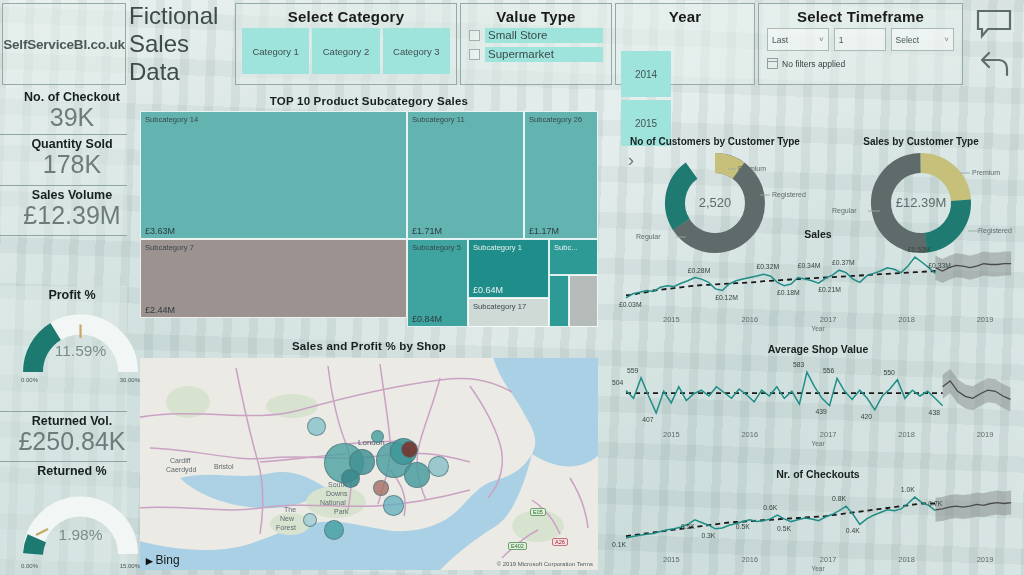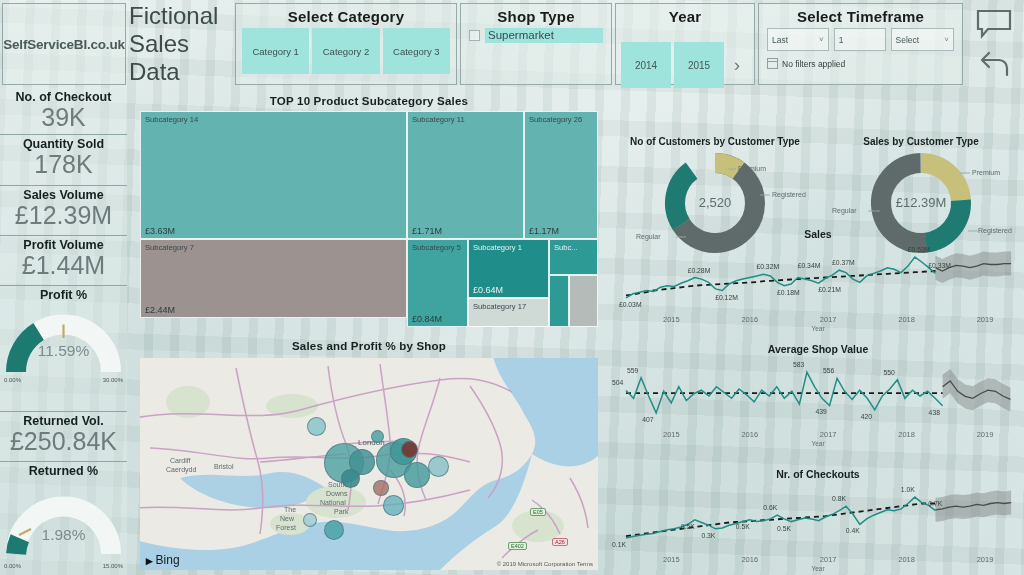--- a/index.html
+++ b/index.html
@@ -47,21 +47,21 @@
     flex:1;height:46px;background:#9fe3dd;display:flex;align-items:center;justify-content:center;
     font-size:9.5px;color:#3f5150;
   }
 
   #shop-box{left:460px;width:152px;}
   .chk-row{display:flex;align-items:center;gap:5px;padding:1px 8px;margin-top:2px;}
   .chk{width:9px;height:9px;border:1px solid #9fb2b0;background:rgba(255,255,255,.35);flex:0 0 auto;}
   .chk-label{background:#9fe3dd;font-size:11.5px;color:#3a4b4a;padding:1px 5px 2px 3px;flex:1;}
 
   #year-box{left:615px;width:140px;}
-  .year-wrap{display:flex;gap:3px;padding:16px 5px;margin-top:1px;align-items:stretch;}
+  .year-wrap{display:flex;gap:3px;padding:16px 5px;margin-top:10px;align-items:stretch;flex-direction:column;}
   .year-chip{width:50px;height:46px;background:#9fe3dd;display:flex;align-items:center;justify-content:center;
              font-size:10px;color:#445655;}
   .year-next{width:20px;display:flex;align-items:center;justify-content:center;color:#6c7d7c;font-size:19px;}
 
   #tf-box{left:758px;width:205px;}
   .tf-row{display:flex;gap:5px;padding:0 8px;margin-top:3px;}
   .tf-sel{
     height:21px;background:rgba(255,255,255,.42);border:1px solid #a9bab8;
     font-size:8.5px;color:#475857;display:flex;align-items:center;padding:0 4px;position:relative;
   }
@@ -77,20 +77,21 @@
   #icons-box{left:966px;width:56px;border:none;background:transparent;display:flex;
              flex-direction:column;align-items:center;justify-content:space-around;}
   .ico-btn{color:#5c6d6c;}
 
   
   #kpi-rail{left:0;top:88px;width:127px;height:487px;}
   .kpi{
     position:absolute;left:0;width:127px;box-sizing:border-box;
     border-bottom:1px solid #8fa5a3;background:rgba(225,236,234,0.42);
     text-align:center;
+    padding-left:17px;
   }
   .kpi-label{font-weight:bold;font-size:12.5px;color:#15201f;padding-top:2px;line-height:1.15;}
   .kpi-value{font-size:25px;color:#6d7c7b;line-height:1.05;font-weight:400;}
   .gauge-wrap{position:relative;width:127px;height:82px;}
   .gauge-lbl{position:absolute;bottom:1px;font-size:6px;color:#4a5958;}
   .gauge-lbl.l{left:4px;} .gauge-lbl.r{right:4px;}
   .gauge-val{position:absolute;left:0;right:0;bottom:24px;text-align:center;font-size:15.5px;color:#7c8b8a;}
 
   
   #treemap-panel{left:130px;top:95px;width:478px;height:237px;}
@@ -154,21 +155,25 @@
     <div class="hbox" id="cat-box">
       <div class="htitle">Select Category</div>
       <div class="chips">
         <div class="chip">Category 1</div>
         <div class="chip">Category 2</div>
         <div class="chip">Category 3</div>
       </div>
     </div>
 
     <div class="hbox" id="shop-box">
-      <div class="htitle">Shop Type</div>
+      <div class="htitle">Value Type</div>
+      <div class="chk-row">
+        <span class="chk"></span>
+        <span class="chk-label">Small Store</span>
+      </div>
       <div class="chk-row">
         <span class="chk"></span>
         <span class="chk-label">Supermarket</span>
       </div>
     </div>
 
     <div class="hbox" id="year-box">
       <div class="htitle">Year</div>
       <div class="year-wrap">
         <div class="year-chip">2014</div>
@@ -222,24 +227,20 @@
     <div class="kpi" style="top:47px;height:51px;">
       <div class="kpi-label">Quantity Sold</div>
       <div class="kpi-value">178K</div>
     </div>
 
     <div class="kpi" style="top:98px;height:50px;">
       <div class="kpi-label">Sales Volume</div>
       <div class="kpi-value">£12.39M</div>
     </div>
 
-    <div class="kpi" style="top:148px;height:50px;">
-      <div class="kpi-label">Profit Volume</div>
-      <div class="kpi-value">£1.44M</div>
-    </div>
 
     <div class="kpi" style="top:198px;height:126px;">
       <div class="kpi-label">Profit %</div>
       <div class="gauge-wrap">
         <svg width="127" height="78" viewBox="0 0 127 78">
           <path d="M16 70 A47.5 47.5 0 0 1 111 70" fill="none" stroke="#f2f6f5" stroke-width="20"></path>
           <path d="M16 70 A47.5 47.5 0 0 1 38.6 29.4" fill="none" stroke="#1c7a70" stroke-width="20"></path>
           <line x1="63.5" y1="22.5" x2="63.5" y2="36" stroke="#c2a968" stroke-width="2.2"></line>
         </svg>
         <div class="gauge-val">11.59%</div>

